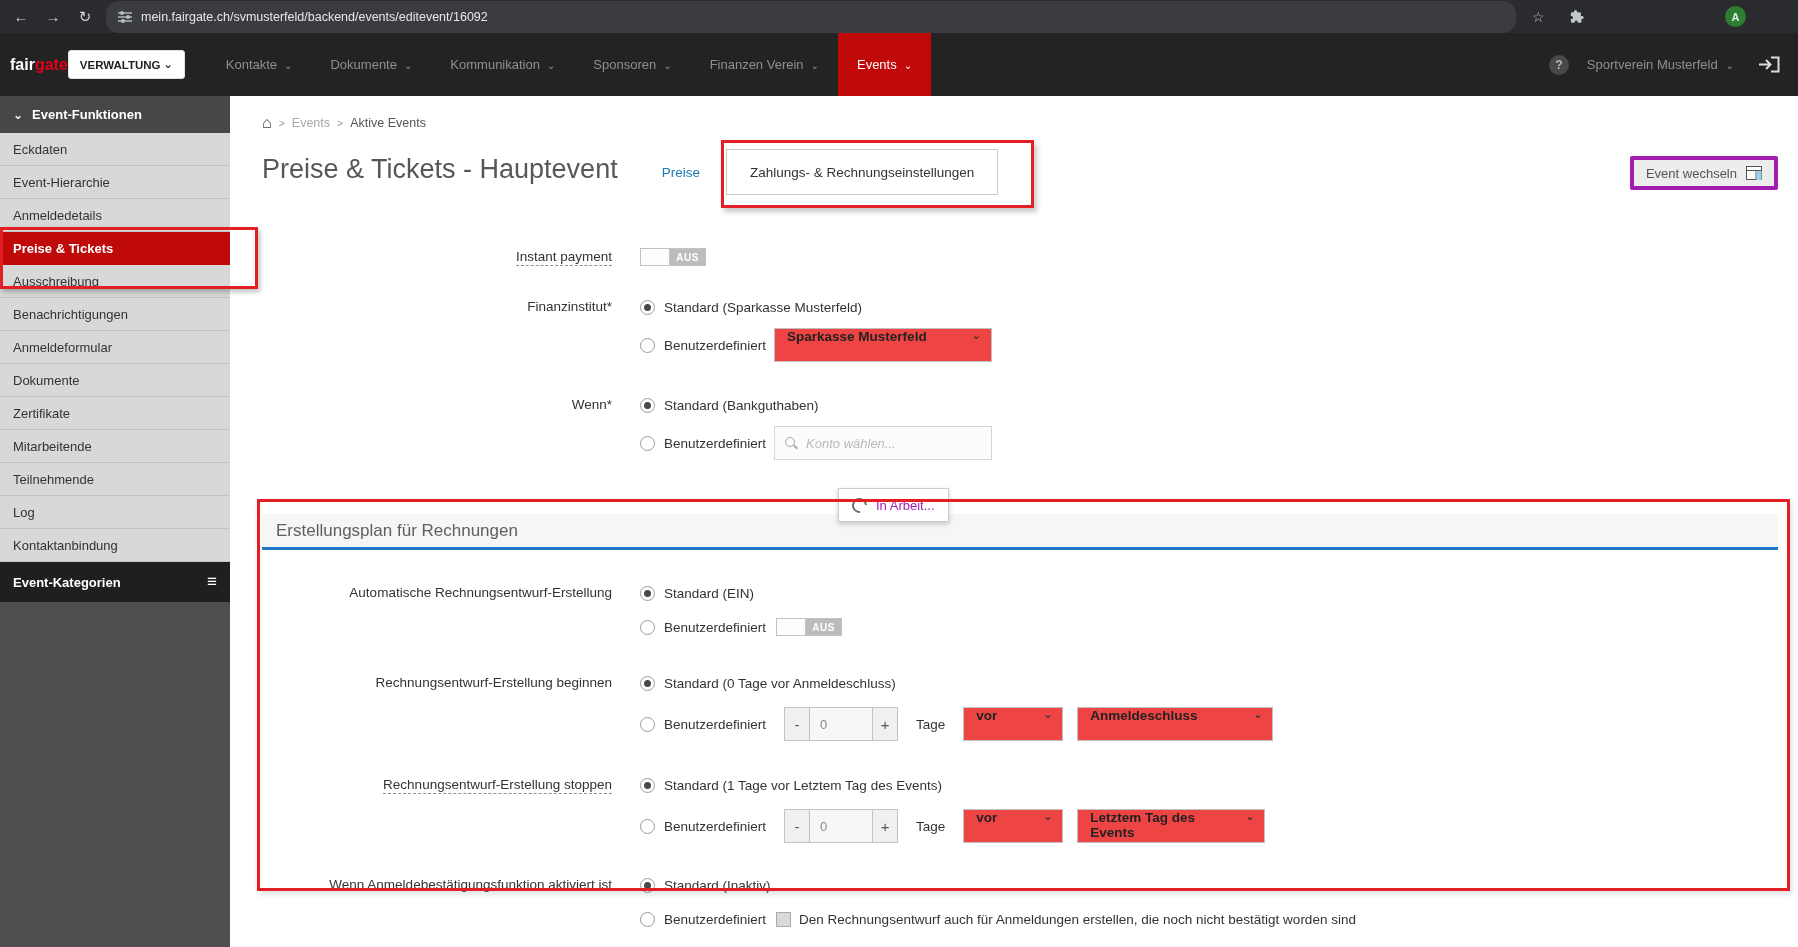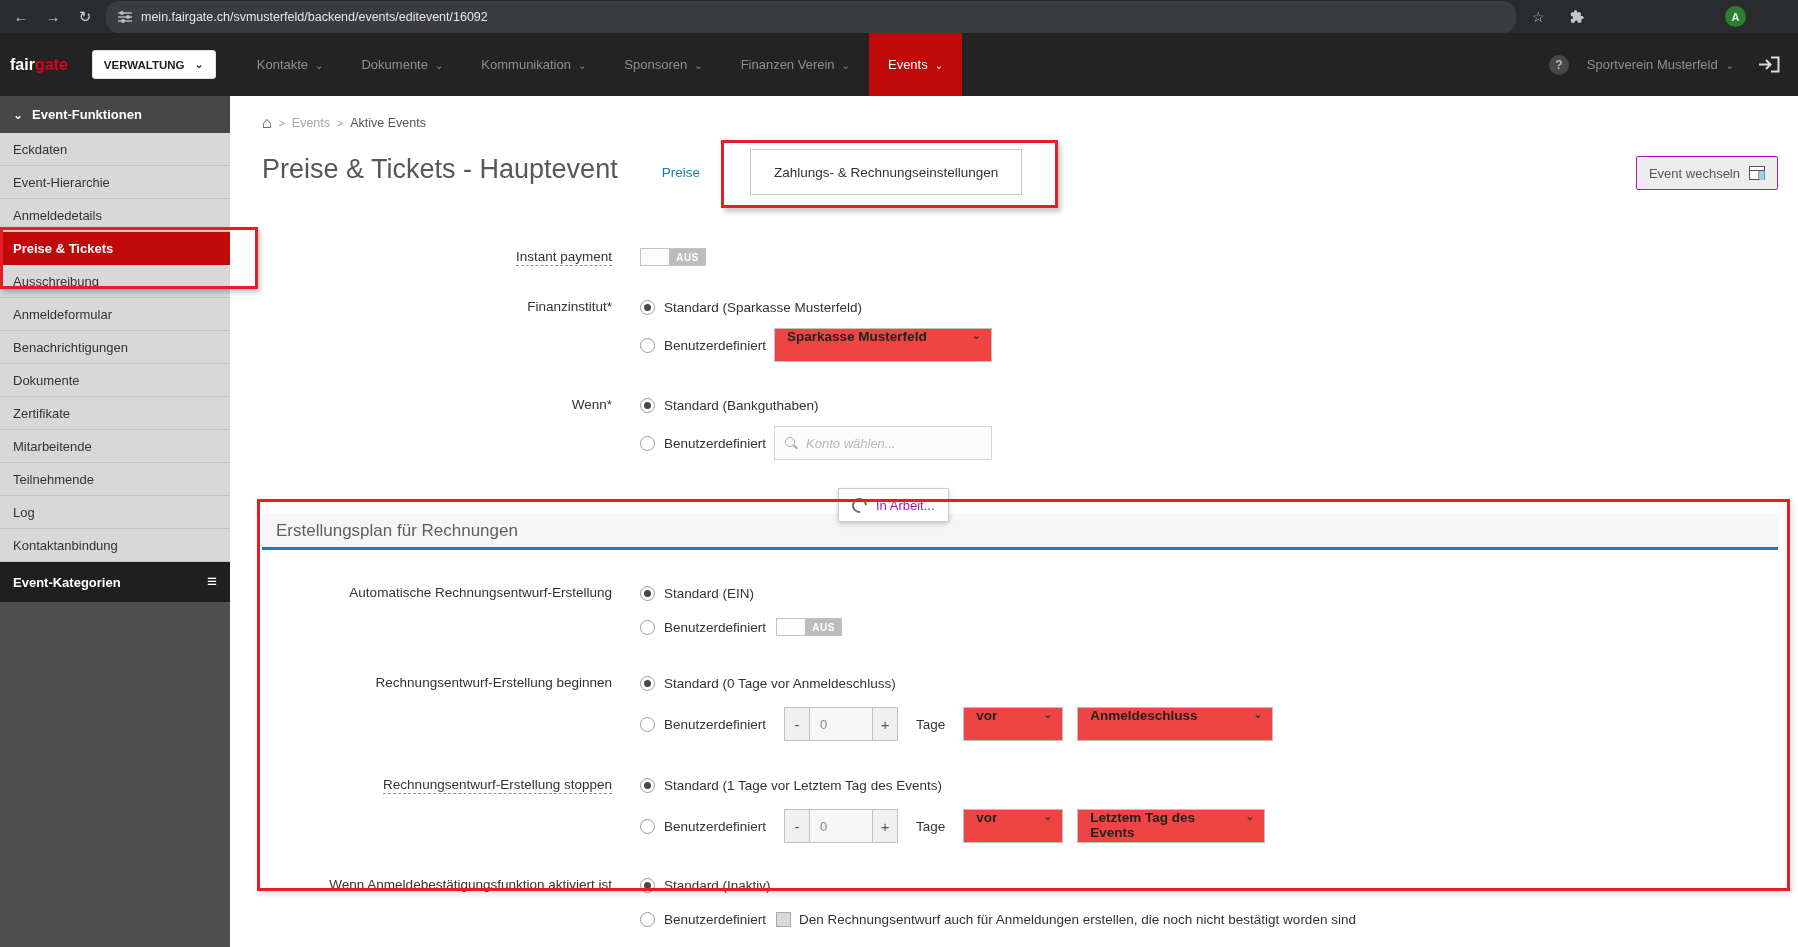--- a/index.html
+++ b/index.html
@@ -11,23 +11,23 @@
   .b-icon { color:#cfd1d4; font-size:15px; width:22px; text-align:center; cursor:pointer; line-height:33px; }
   .url-bar { width:1410px; height:25px; background:#3b3c40; border-radius:13px; display:flex; align-items:center; padding:16px 12px; gap:9px; }
   .url-text { color:#e6e7e9; font-size:12.5px; flex:1; white-space:nowrap; overflow:hidden; }
   .url-star { color:#c2c5c9; font-size:14px; margin-left:6px; cursor:pointer; }
   .ext-icon { display:flex; align-items:center; margin-left:14px; cursor:pointer; }
   .browser-right { margin-left:auto; display:flex; align-items:center; padding-right:40px; }
   .avatar { width:21px; height:21px; border-radius:50%; background:#2e7d32; color:#d9f0da; font-size:11px; font-weight:bold; display:flex; align-items:center; justify-content:center; cursor:pointer; }
 
   
   .app-header { height:63px; background:#232323; display:flex; align-items:stretch; }
-  .logo-wrap { display:flex; align-items:center; padding:0 24px 0 10px; font-size:16px; font-weight:bold; cursor:pointer; }
+  .logo-wrap { display:flex; align-items:center; padding:0 0 0 10px; font-size:16px; font-weight:bold; cursor:pointer; }
   .logo-fair { color:#fff; } .logo-gate { color:#e2001a; }
-  .workspace { align-self:center; background:#fff; border-radius:3px; height:29px; display:flex; align-items:center; gap:10px; padding:0 11px; font-size:11.5px; font-weight:bold; color:#222; margin-right:22px; cursor:pointer; border:1px solid #e2e2e2; }
+  .workspace { align-self:center; background:#fff; border-radius:3px; height:29px; display:flex; align-items:center; gap:3px; padding:0 11px; font-size:11.5px; font-weight:bold; color:#222; margin-right:22px; cursor:pointer; border:1px solid #e2e2e2; }
   .workspace .chev { font-size:11px; }
   .nav { display:flex; align-items:stretch; }
   .nav-item { display:flex; align-items:center; gap:7px; padding:0 19px; color:#8f8f8f; font-size:13px; cursor:pointer; }
   .nav-item .chev { font-size:10px; margin-top:2px; }
   .nav-item.active { background:#c00909; color:#fff; }
   .nav-item.active .chev { color:#fff; }
   .header-right { margin-left:auto; display:flex; align-items:center; gap:18px; padding-right:18px; }
   .help-circle { width:20px; height:20px; border-radius:50%; background:#484848; color:#b9b9b9; font-size:12px; font-weight:bold; display:flex; align-items:center; justify-content:center; cursor:pointer; }
   .org { display:flex; align-items:center; gap:8px; color:#8f8f8f; font-size:13px; cursor:pointer; }
   .org .chev { font-size:10px; margin-top:2px; }
@@ -49,23 +49,23 @@
   .bc-home { color:#444; font-size:16px; line-height:14px; cursor:pointer; }
   .bc-sep { font-size:10.5px; color:#999; }
   .bc-link { cursor:pointer; }
   .bc-current { color:#555; }
 
   .title-row { margin:14px 20px 0 32px; display:flex; height:58px; }
   .page-title { font-size:27px; color:#575757; font-weight:400; margin-top:10px; white-space:nowrap; }
   .tabs { display:flex; align-items:center; height:48px; margin-top:4px; margin-left:44px; }
   .tab-link { color:#1a7db6; font-size:13.5px; margin-right:26px; cursor:pointer; white-space:nowrap; }
   .tab-wrap { position:relative; }
-  .tab-active { border:1px solid #c9c9c9; background:#fff; height:46px; display:flex; align-items:center; padding:0 23px; font-size:13.5px; color:#333; cursor:pointer; white-space:nowrap;margin-left:24px; }
+  .tab-active { border:1px solid #c9c9c9; background:#fff; height:46px; display:flex; align-items:center; padding:0 23px; font-size:13.5px; color:#333; cursor:pointer; white-space:nowrap; }
   .anno-tab { position:absolute; top:-9px; left:-5px; right:-36px; bottom:-13px; border:3px solid #e31e24; box-shadow:3px 4px 5px rgba(0,0,0,0.22); pointer-events:none; z-index:30; }
-  .event-switch { margin-left:auto; margin-top:12px; height:34px; background:#ededed; border:1px solid #a21caf; border-radius:2px; display:flex; align-items:center; gap:9px; padding:0 12px; font-size:13px; color:#555; cursor:pointer; white-space:nowrap; }
+  .event-switch { margin-left:auto; margin-top:12px; height:34px; background:#ededed; border:4px solid #a21caf; border-radius:2px; display:flex; align-items:center; gap:9px; padding:0 12px; font-size:13px; color:#555; cursor:pointer; white-space:nowrap; }
 
   
   .form { margin-top:26px; padding-top:16px; }
   .fgroup { display:flex; align-items:flex-start; }
   .flabel { width:382px; flex-shrink:0; text-align:right; font-size:13.5px; color:#333; line-height:26px; }
   .hint { border-bottom:1px dashed #8f8f8f; padding-bottom:1px; }
   .fstack { margin-left:28px; }
   .radio-line { display:flex; align-items:center; height:26px; font-size:13.5px; color:#333; }
   .radio-line.tall { height:34px; margin-top:8px; }
   .radio-line.sub { margin-top:8px; }
@@ -204,24 +204,24 @@
       <span>Anmeldedetails</span>
     </div>
   <div class="sb-item active">
     <span>Preise &amp; Tickets</span>
     <div class="anno-sidebar"></div>
   </div>
   <div class="sb-item">
       <span>Ausschreibung</span>
     </div>
   <div class="sb-item">
+      <span>Benachrichtigungen</span>
+    </div>
+  <div class="sb-item">
       <span>Anmeldeformular</span>
-    </div>
-  <div class="sb-item">
-      <span>Benachrichtigungen</span>
     </div>
   <div class="sb-item">
       <span>Dokumente</span>
     </div>
   <div class="sb-item">
       <span>Zertifikate</span>
     </div>
   <div class="sb-item">
       <span>Mitarbeitende</span>
     </div>

